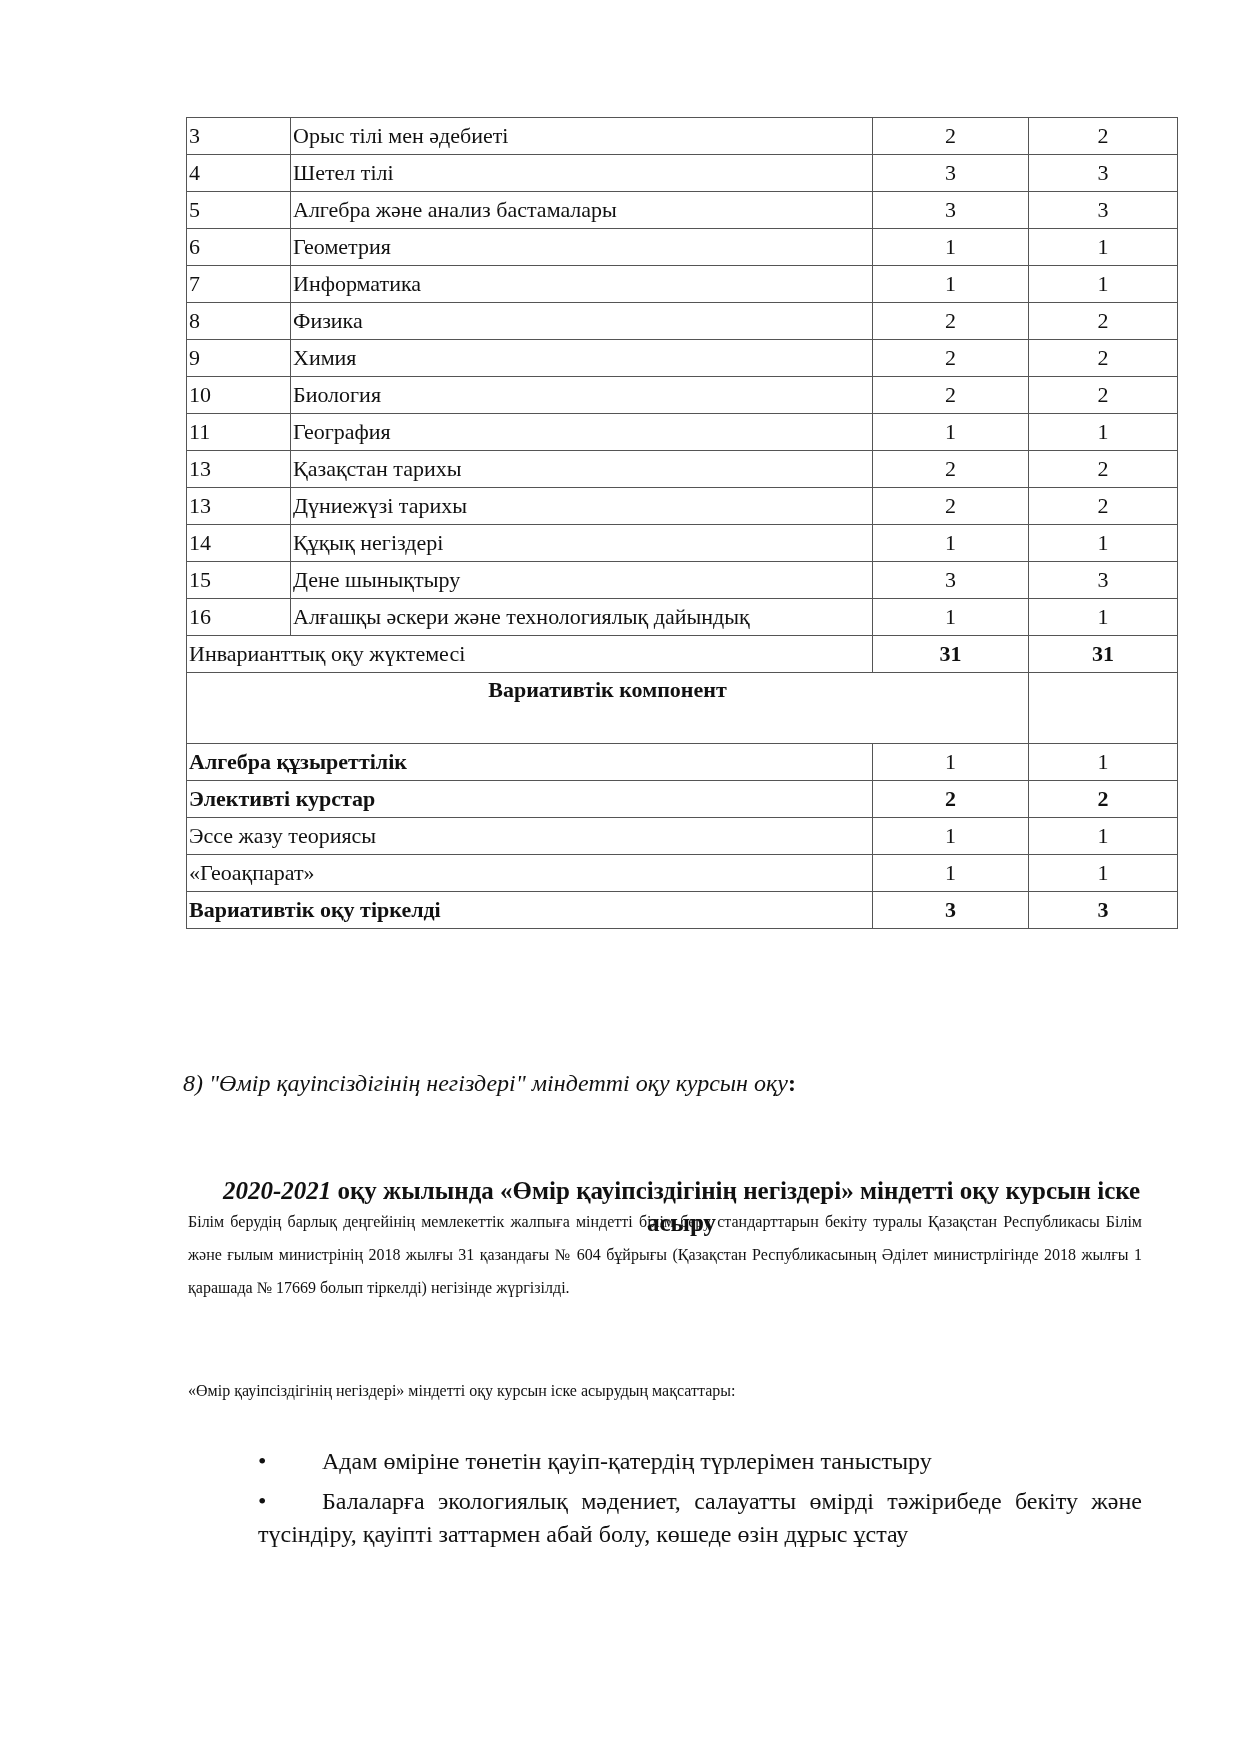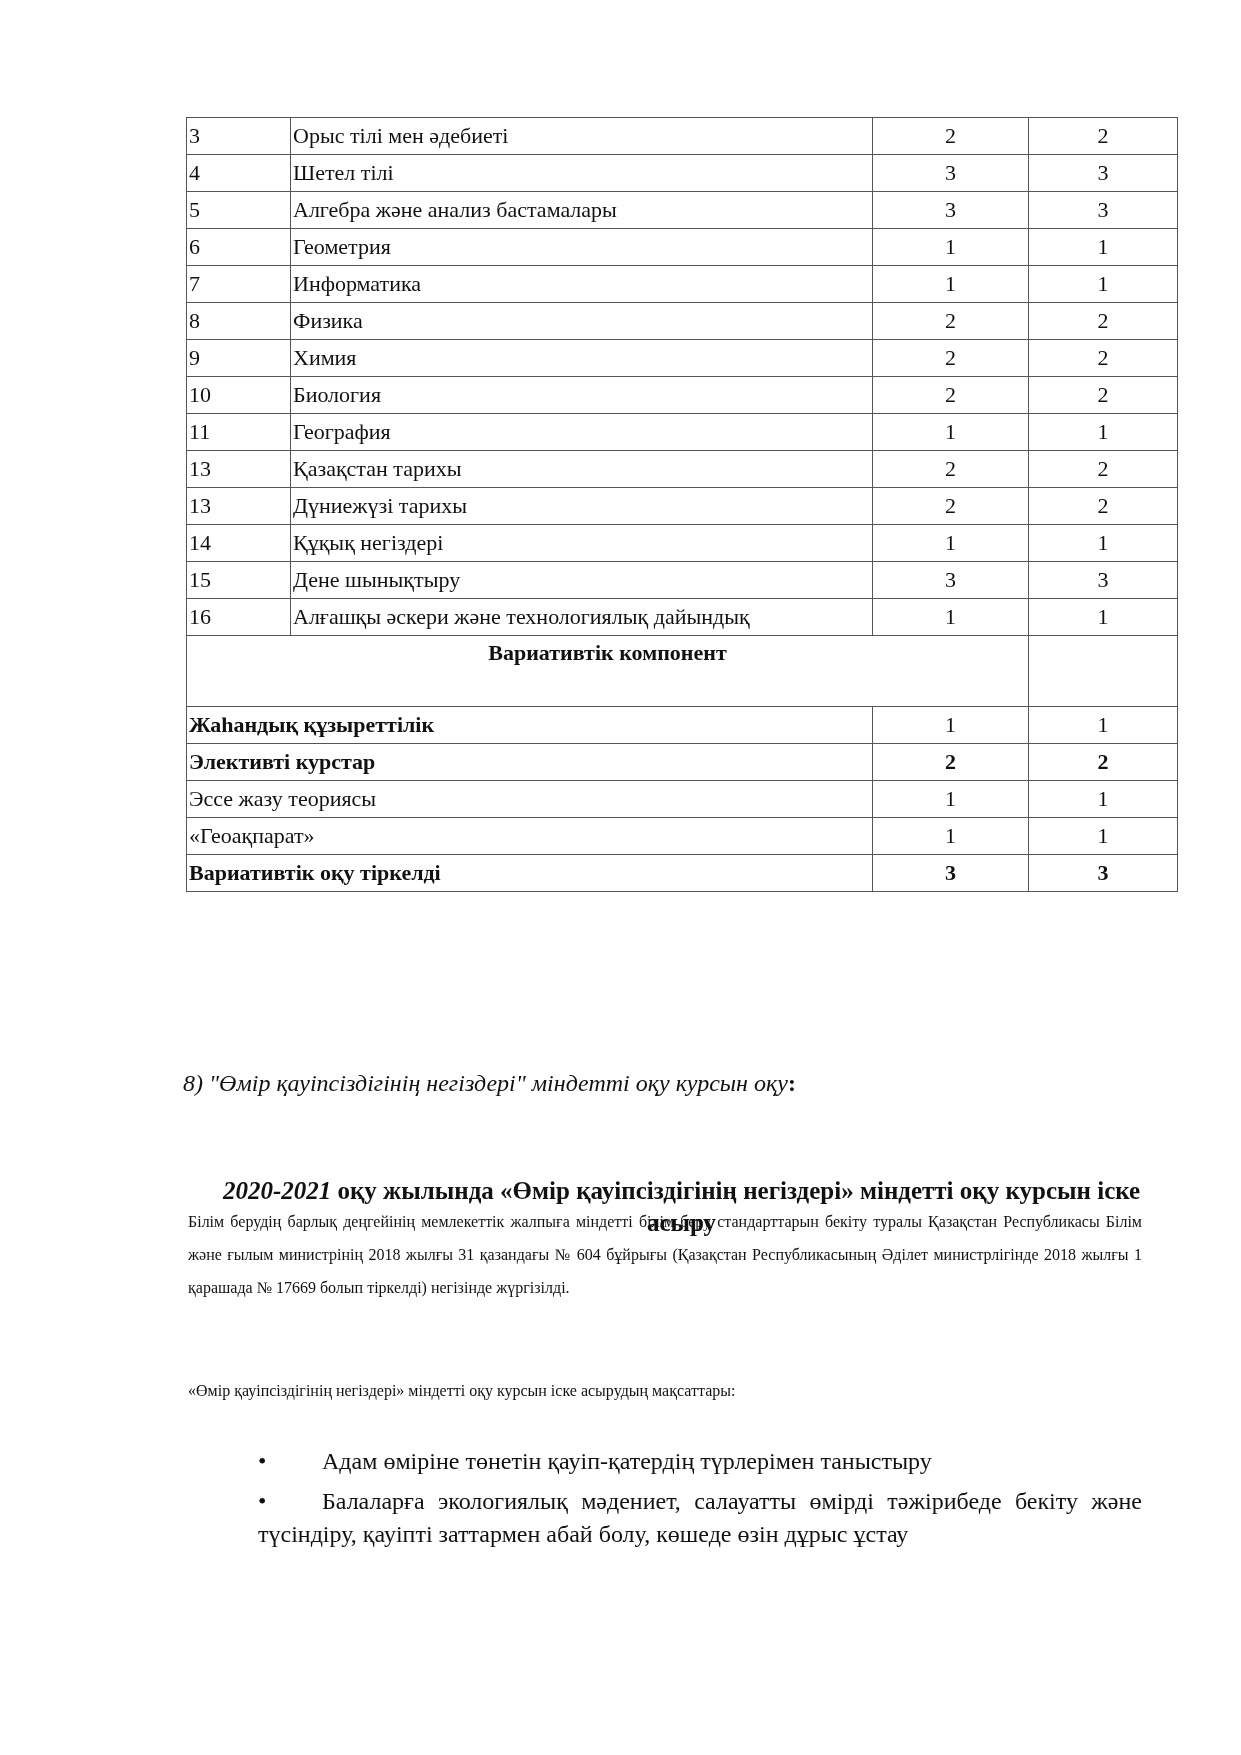--- a/index.html
+++ b/index.html
@@ -128,28 +128,33 @@
           <td class="num">3</td>
           <td class="num">3</td>
         </tr>
       <tr>
           <td>16</td>
           <td>Алғашқы әскери және технологиялық дайындық</td>
           <td class="num">1</td>
           <td class="num">1</td>
         </tr>
 
+      <tr>
+        <td colspan="2">Инварианттық оқу жүктемесі</td>
+        <td class="num bold">31</td>
+        <td class="num bold">31</td>
+      </tr>
 
       <tr class="section">
         <td colspan="3" class="title">Вариативтік компонент</td>
         <td></td>
       </tr>
 
       <tr>
-        <td colspan="2" class="bold">Жаһандық құзыреттілік</td>
+        <td colspan="2" class="bold">Алгебра құзыреттілік</td>
         <td class="num">1</td>
         <td class="num">1</td>
       </tr>
       <tr>
         <td colspan="2" class="bold">Элективті курстар</td>
         <td class="num bold">2</td>
         <td class="num bold">2</td>
       </tr>
       <tr>
         <td colspan="2">Эссе жазу теориясы</td>

